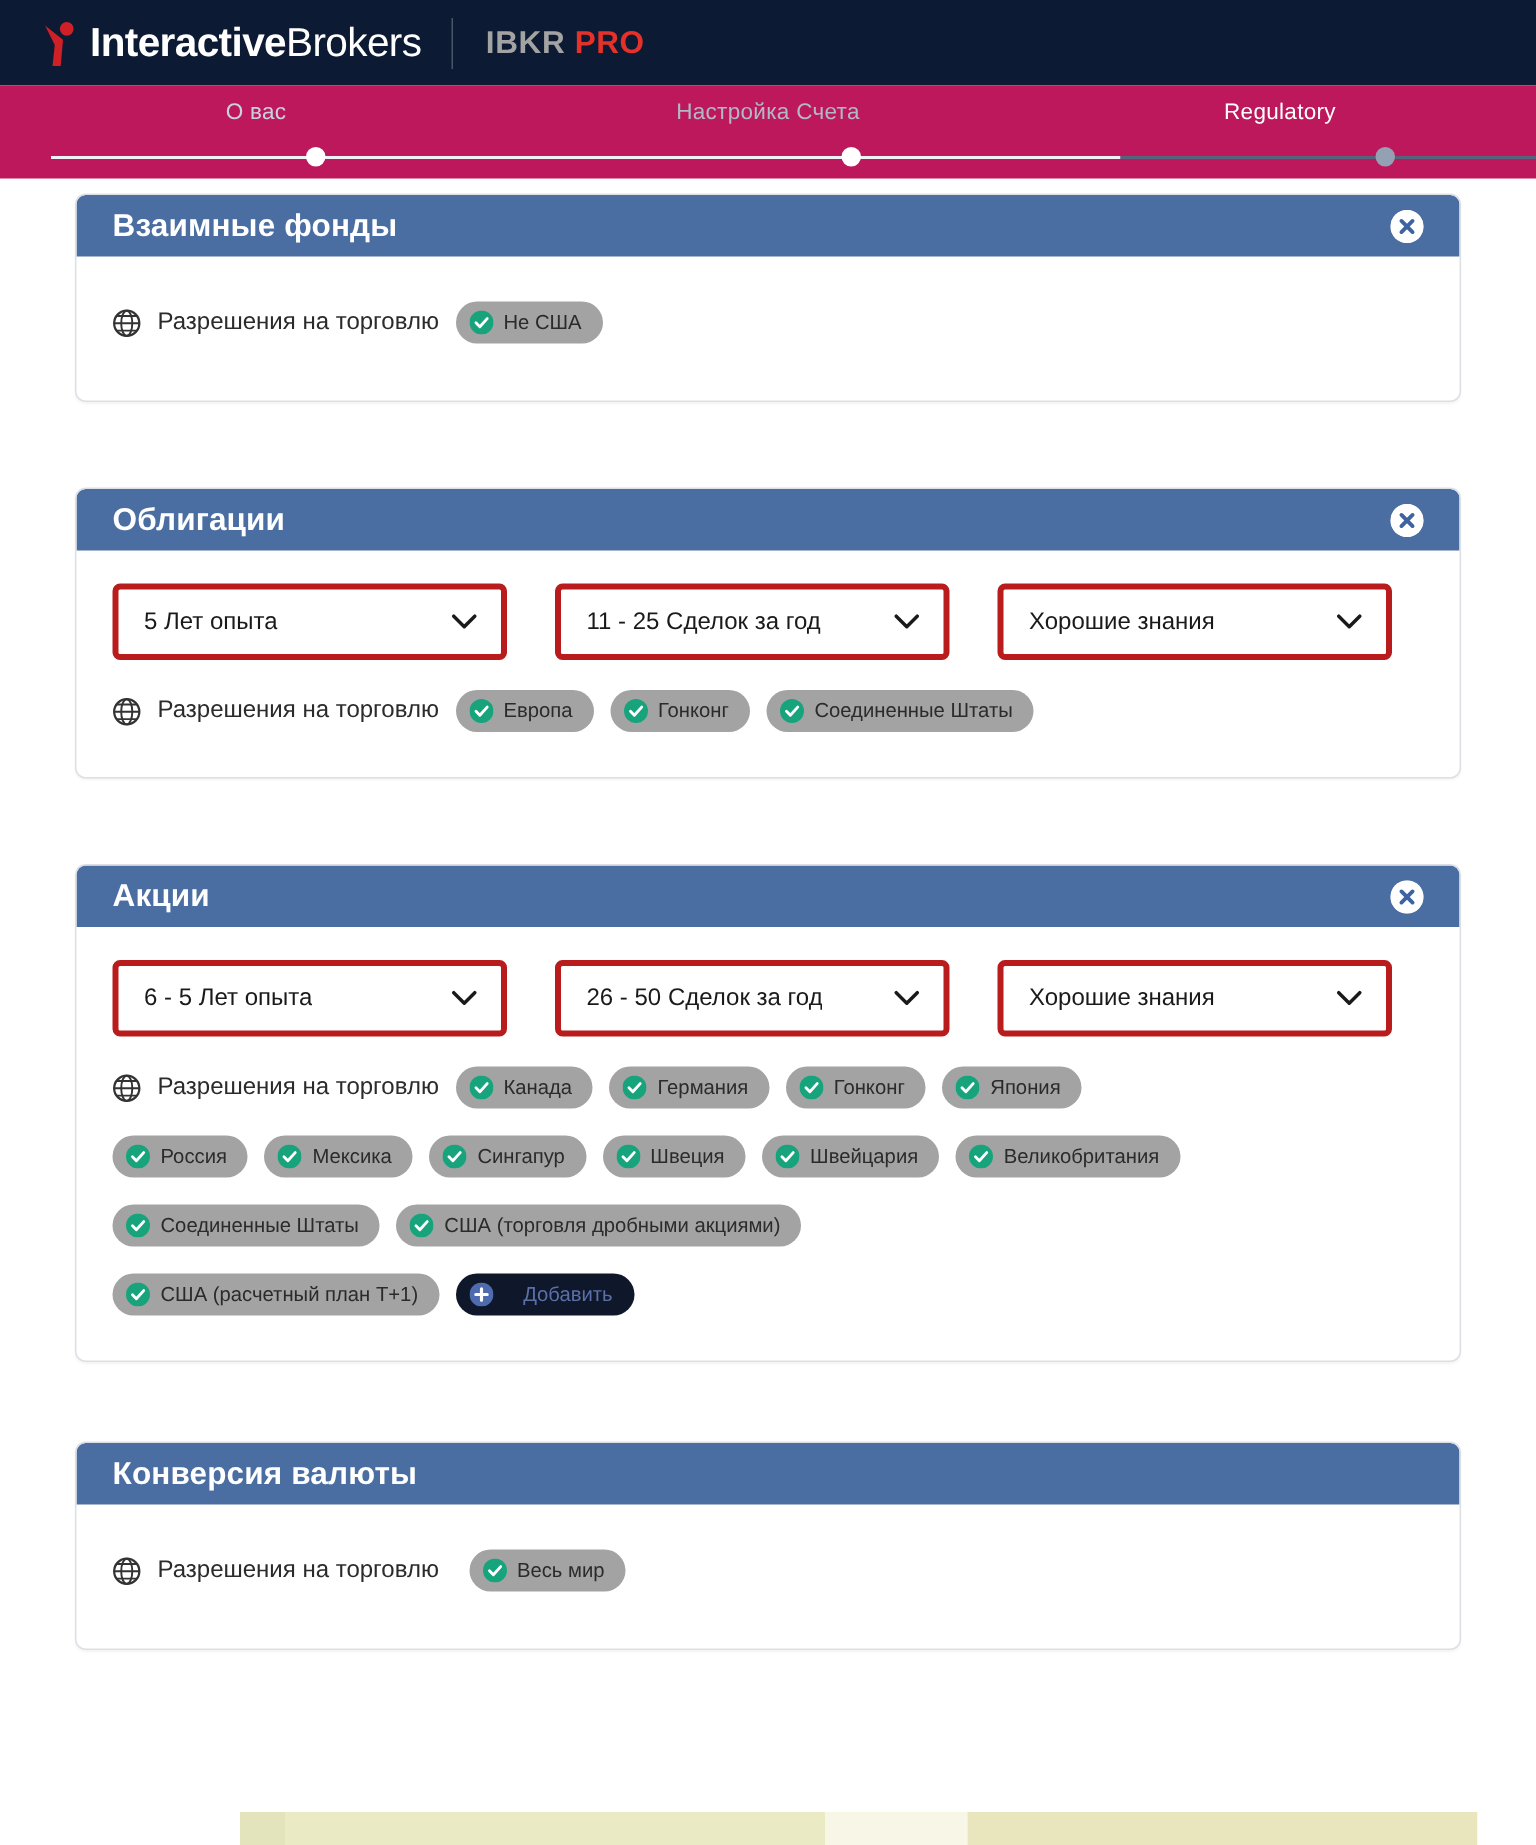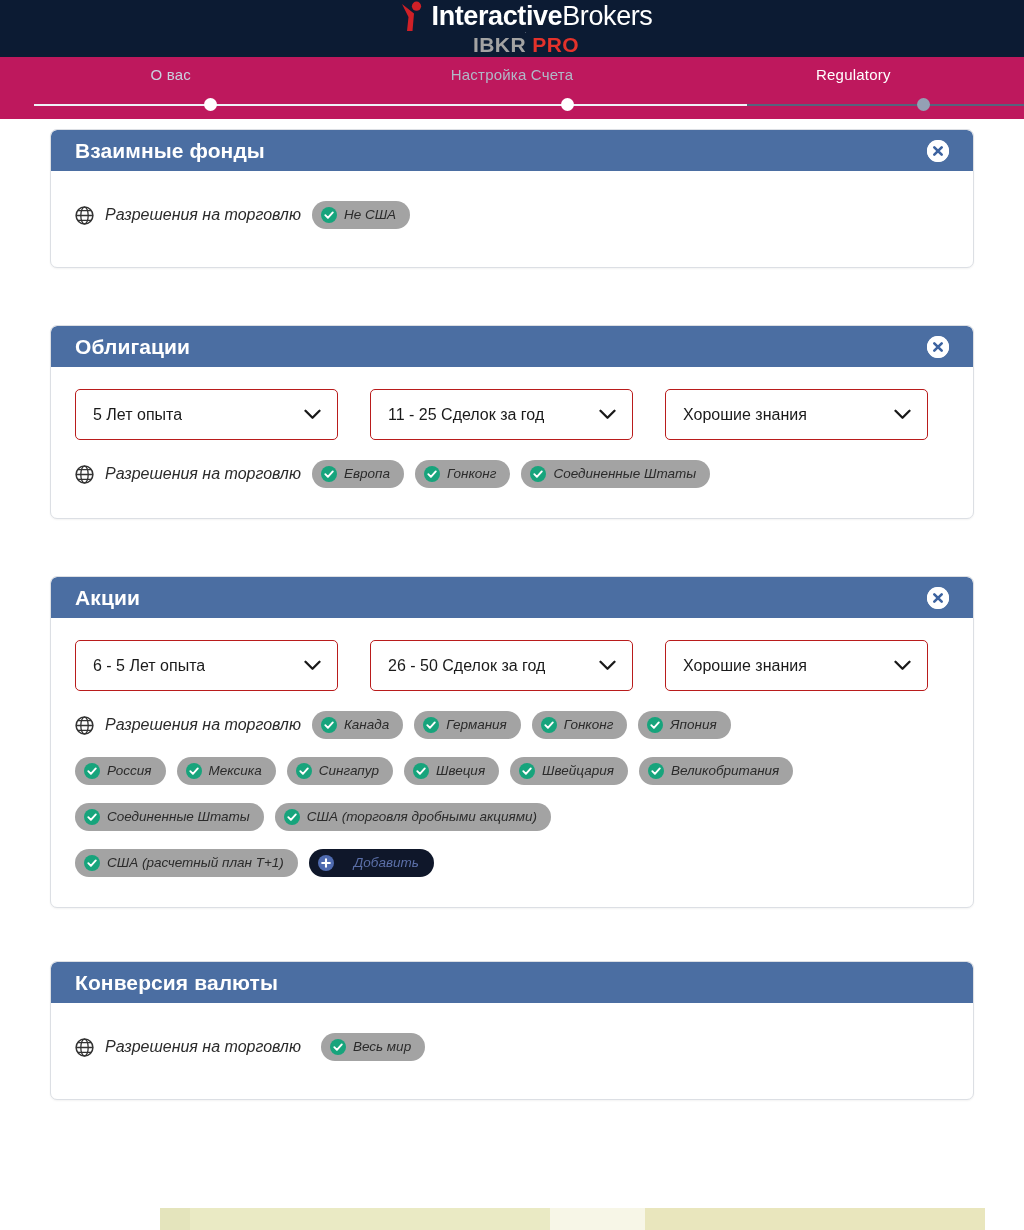--- a/index.html
+++ b/index.html
@@ -11,21 +11,20 @@
     overflow: hidden;
   }
 
   
   .brandbar {
     height: 57px;
     background: #0c1b33;
     display: flex;
     align-items: center;
     padding-left: 28px;
-    flex-direction: column;
   }
   .logo-wrap { display: flex; align-items: center; }
   .logo-mark { width: 26px; height: 32px; margin-right: 6px; display: block; }
   .logo-text {
     font-size: 27px;
     letter-spacing: -0.4px;
     line-height: 1;
     white-space: nowrap;
   }
   .logo-text .bold { color: #ffffff; font-weight: 700; }
@@ -110,35 +109,35 @@
     cursor: pointer;
     flex: none;
   }
   .close-btn svg { display: block; }
   .card-body { padding: 22px 24px 30px 24px; }
 
   
   .select-row { display: flex; gap: 32px; margin-bottom: 20px; }
   .select {
     width: 263px; height: 51px;
-    border: 1px solid #b91c1c;
+    border: 4px solid #b91c1c;
     border-radius: 5px;
     background: #ffffff;
     display: flex; align-items: center;
     justify-content: space-between;
     padding: 0 16px 0 17px;
     font-size: 16px;
     color: #1a1a1a;
     cursor: pointer;
   }
   .select .sel-val { white-space: nowrap; overflow: hidden; }
   .chev { display: block; flex: none; margin-left: 8px; }
 
   
-  .perm-block { display: flex; flex-wrap: wrap; align-items: center; gap: 9px 11px; font-style: italic; }
+  .perm-block { display: flex; flex-wrap: wrap; align-items: center; gap: 9px 11px; }
   .perm-label {
     display: flex; align-items: center; gap: 11px;
     font-size: 16px; color: #2b2b2b;
     white-space: nowrap;
   }
   .globe { display: block; flex: none; }
 
   .chip {
     display: inline-flex; align-items: center; gap: 7px;
     background: #a3a3a3;

